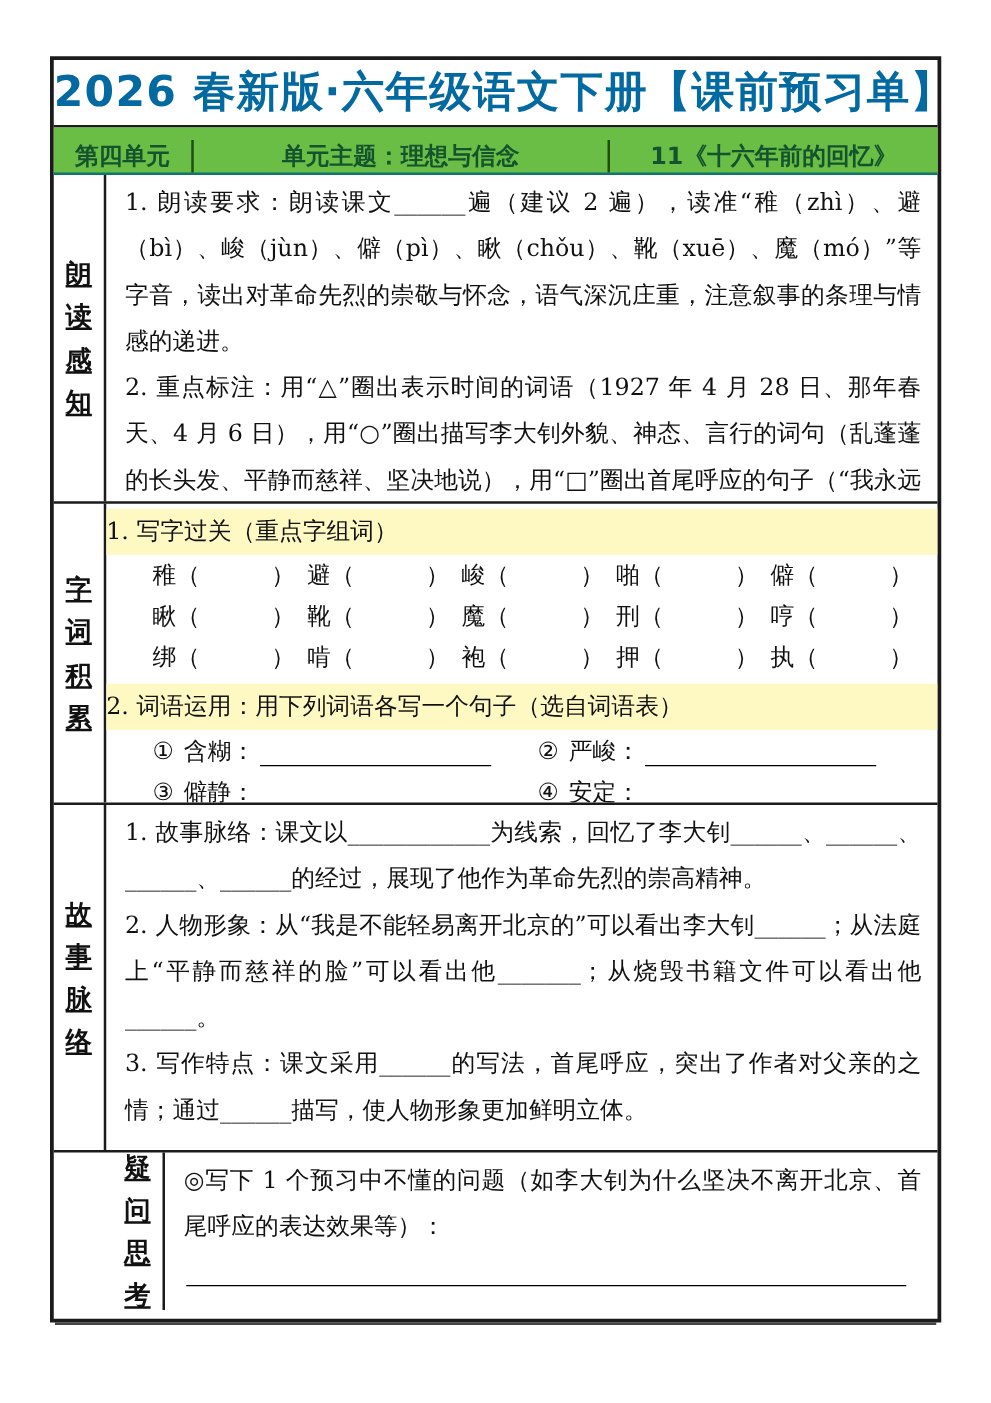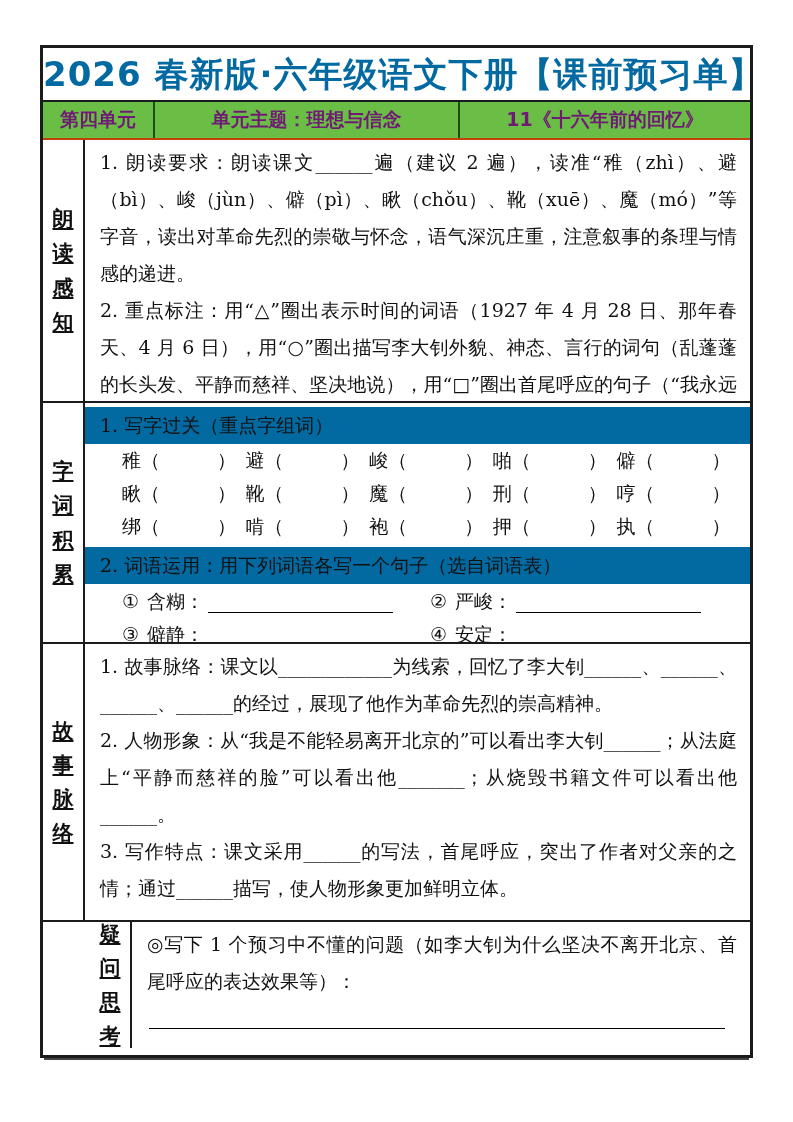--- a/index.html
+++ b/index.html
@@ -15,30 +15,30 @@
   }
   .title{
     height:52px;line-height:52px;text-align:center;
     font-family:"DejaVu Sans", sans-serif;
     font-size:34px;font-weight:900;color:#0369a1;
     letter-spacing:1px;border-bottom:2px solid #1b1b1b;
     white-space:nowrap;overflow:hidden;
   }
   .unitbar{
     display:flex;height:38px;background:#6abe45;
-    border-bottom:2px solid #c2410c;box-sizing:border-box;
+    border-bottom:2px solid #0f766e;box-sizing:border-box;
     font-family:"DejaVu Sans", sans-serif;font-weight:bold;
-    color:#701a75;font-size:19px;
+    color:#14532d;font-size:19px;align-items:flex-end;
   }
   .unitbar .cell{
     display:flex;align-items:center;justify-content:center;
     box-sizing:border-box;white-space:nowrap;overflow:hidden;
   }
   .unitbar .c1{width:112px;border-right:2px solid #1f4d12;}
-  .unitbar .c2{width:305px;border-right:2px solid #1f4d12;}
+  .unitbar .c2{width:333px;border-right:2px solid #1f4d12;}
   .unitbar .c3{flex:1;}
   .row{
     display:flex;border-bottom:2px solid #1b1b1b;box-sizing:border-box;
   }
   .row:last-child{border-bottom:none;padding-left:47px;}
   .row1{height:263px;}
   .row2{height:241px;}
   .row3{height:278px;}
   .row4{height:126px;}
   .labelcell{
@@ -50,22 +50,22 @@
     font-family:"DejaVu Sans", sans-serif;
     font-weight:bold;font-size:21px;text-align:center;
   }
   .content{
     flex:1;box-sizing:border-box;overflow:hidden;
     font-size:19px;line-height:37px;text-align:justify;
   }
   .pad{padding:4px 13px 0 15px;}
   .content p{margin:0;}
   .stripe{
-    background:#0369a1;height:37px;line-height:37px;
-    padding-left:15px;margin-top:4px;
+    background:#fef9c3;height:37px;line-height:37px;
+    margin-top:4px;
     white-space:nowrap;overflow:hidden;
   }
   .chargrid{
     display:grid;grid-template-columns:repeat(5,1fr);
     padding:0 10px 0 37px;line-height:33px;
   }
   .chargrid .gc{white-space:nowrap;overflow:hidden;}
   .sentgrid{
     display:grid;grid-template-columns:1fr 1fr;
     padding:1px 12px 0 37px;line-height:33px;

